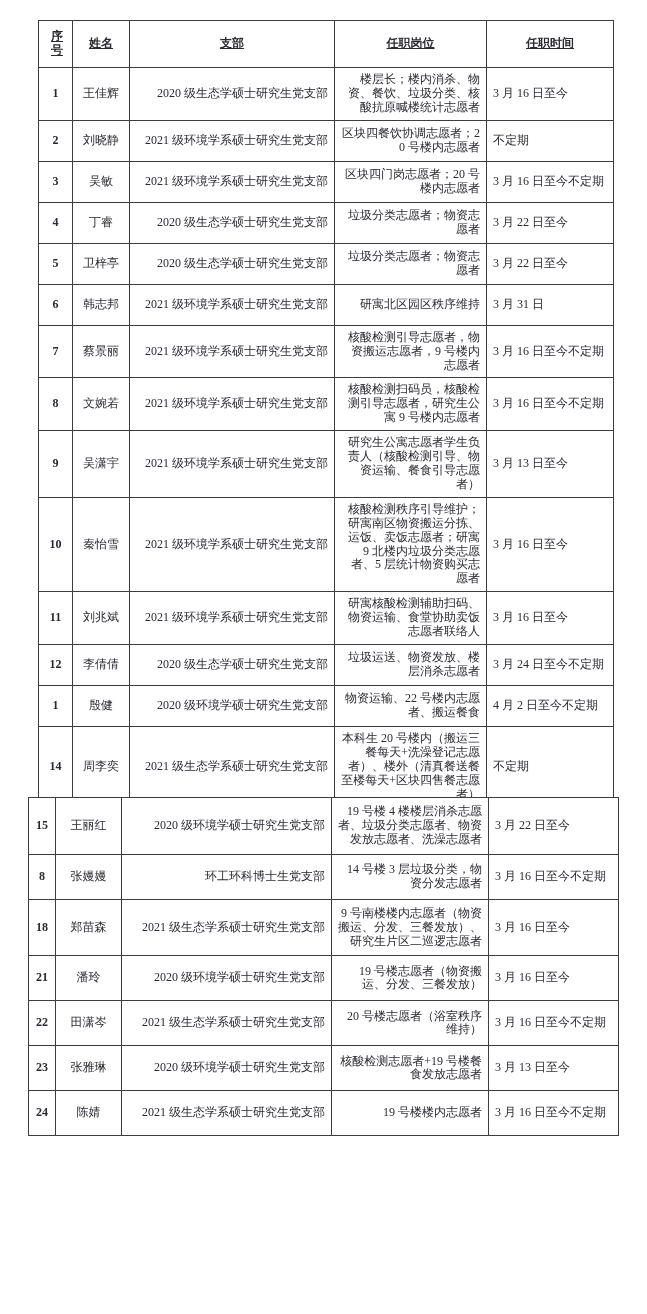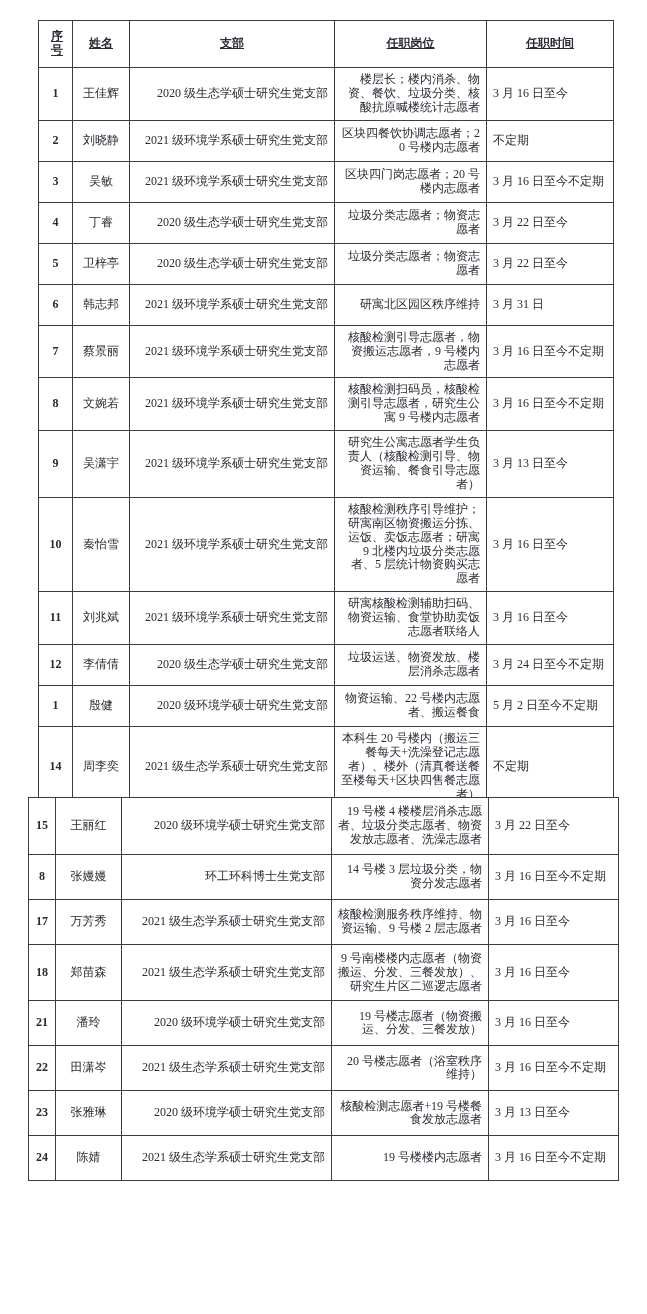--- a/index.html
+++ b/index.html
@@ -187,21 +187,21 @@
           <td class="name-cell">李倩倩</td>
           <td class="branch-cell">2020 级生态学硕士研究生党支部</td>
           <td class="position-cell">垃圾运送、物资发放、楼层消杀志愿者</td>
           <td class="time-cell">3 月 24 日至今不定期</td>
         </tr>
         <tr>
           <td class="serial-cell">1</td>
           <td class="name-cell">殷健</td>
           <td class="branch-cell">2020 级环境学硕士研究生党支部</td>
           <td class="position-cell">物资运输、22 号楼内志愿者、搬运餐食</td>
-          <td class="time-cell">5 月 2 日至今不定期</td>
+          <td class="time-cell">4 月 2 日至今不定期</td>
         </tr>
         <tr>
           <td class="serial-cell">14</td>
           <td class="name-cell">周李奕</td>
           <td class="branch-cell">2021 级生态学系硕士研究生党支部</td>
           <td class="position-cell">本科生 20 号楼内（搬运三餐每天+洗澡登记志愿者）、楼外（清真餐送餐至楼每天+区块四售餐志愿者）</td>
           <td class="time-cell">不定期</td>
         </tr>
       </tbody>
   </table>
@@ -223,27 +223,20 @@
           <td class="time-cell">3 月 22 日至今</td>
         </tr>
         <tr>
           <td class="serial-cell">8</td>
           <td class="name-cell">张嫚嫚</td>
           <td class="branch-cell">环工环科博士生党支部</td>
           <td class="position-cell">14 号楼 3 层垃圾分类，物资分发志愿者</td>
           <td class="time-cell">3 月 16 日至今不定期</td>
         </tr>
         <tr>
-          <td class="serial-cell">17</td>
-          <td class="name-cell">万芳秀</td>
-          <td class="branch-cell">2021 级生态学系硕士研究生党支部</td>
-          <td class="position-cell">核酸检测服务秩序维持、物资运输、9 号楼 2 层志愿者</td>
-          <td class="time-cell">3 月 16 日至今</td>
-        </tr>
-        <tr>
           <td class="serial-cell">18</td>
           <td class="name-cell">郑苗森</td>
           <td class="branch-cell">2021 级生态学系硕士研究生党支部</td>
           <td class="position-cell">9 号南楼楼内志愿者（物资搬运、分发、三餐发放）、研究生片区二巡逻志愿者</td>
           <td class="time-cell">3 月 16 日至今</td>
         </tr>
         <tr>
           <td class="serial-cell">21</td>
           <td class="name-cell">潘玲</td>
           <td class="branch-cell">2020 级环境学硕士研究生党支部</td>

